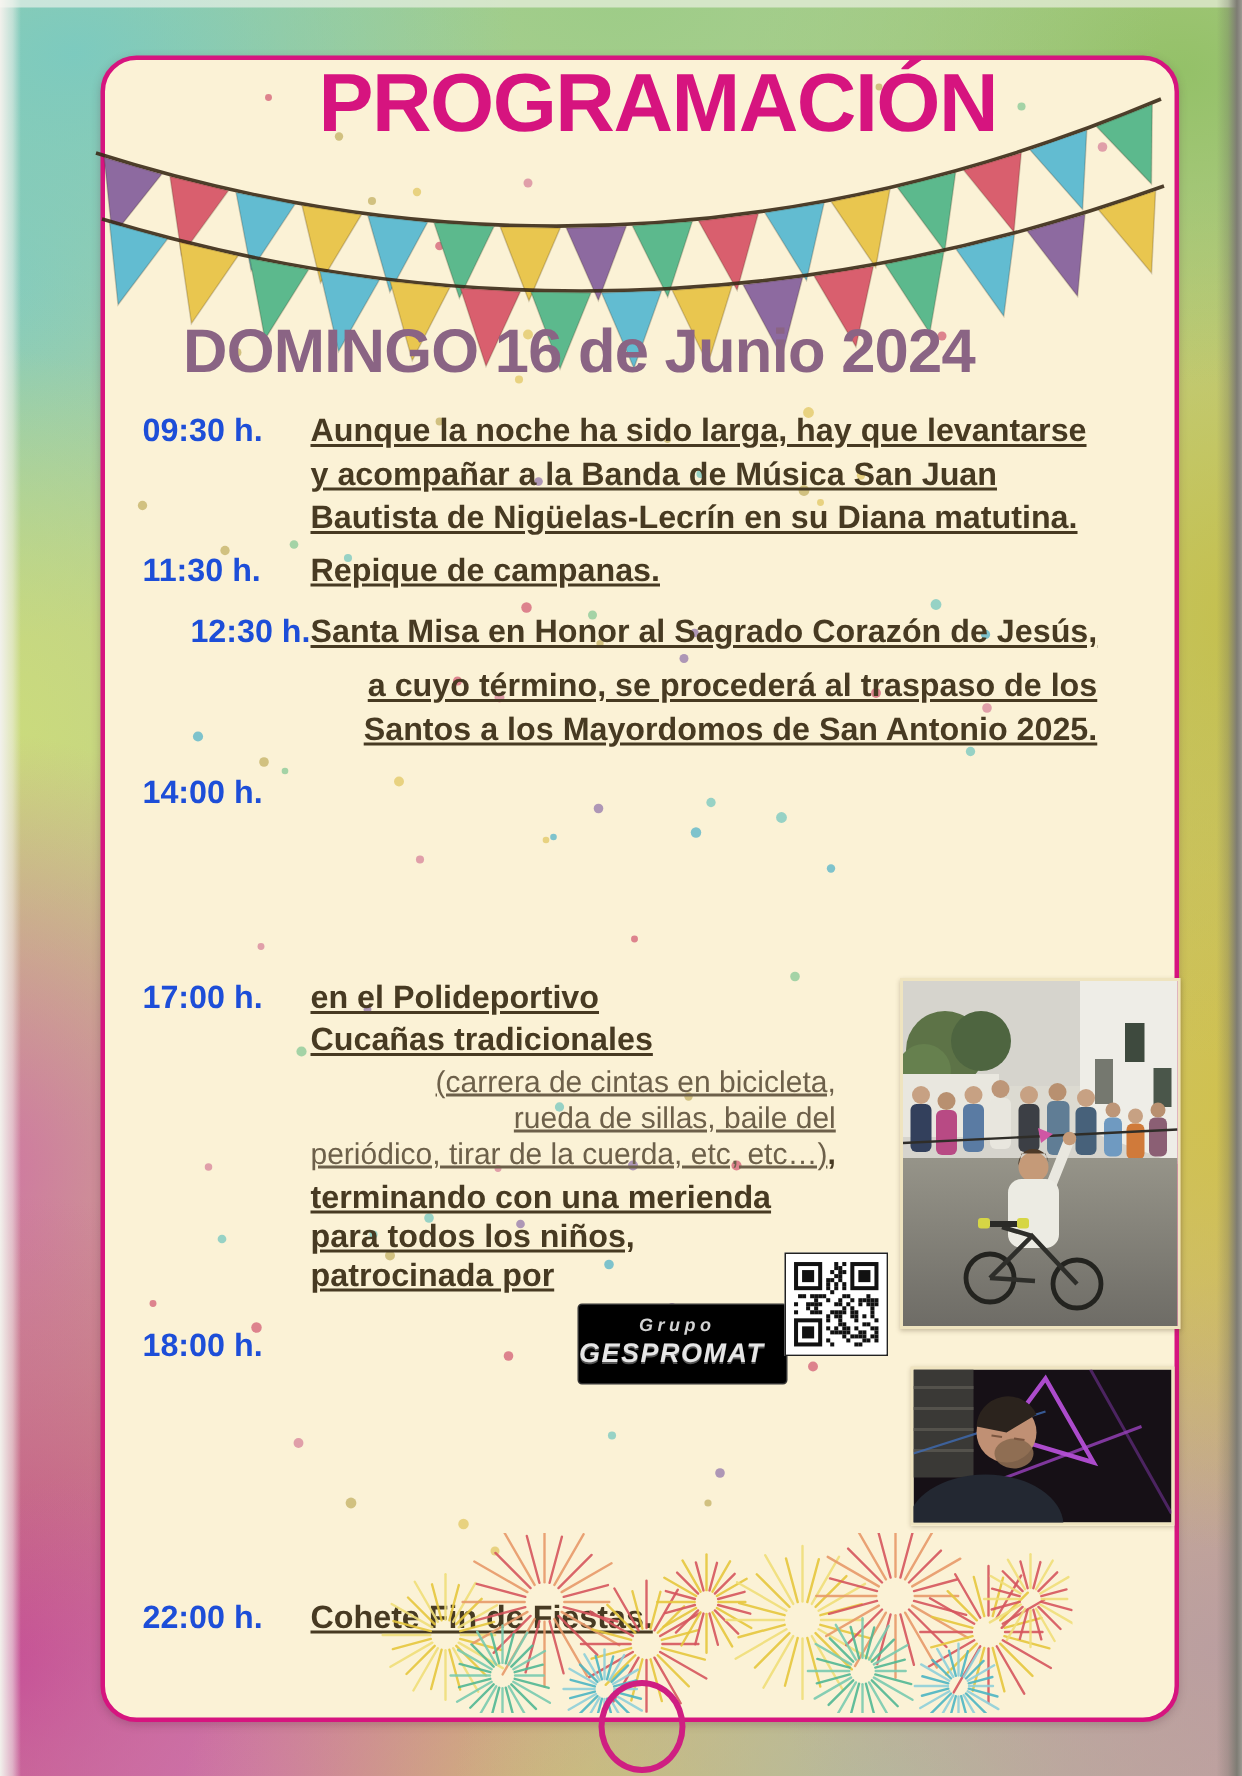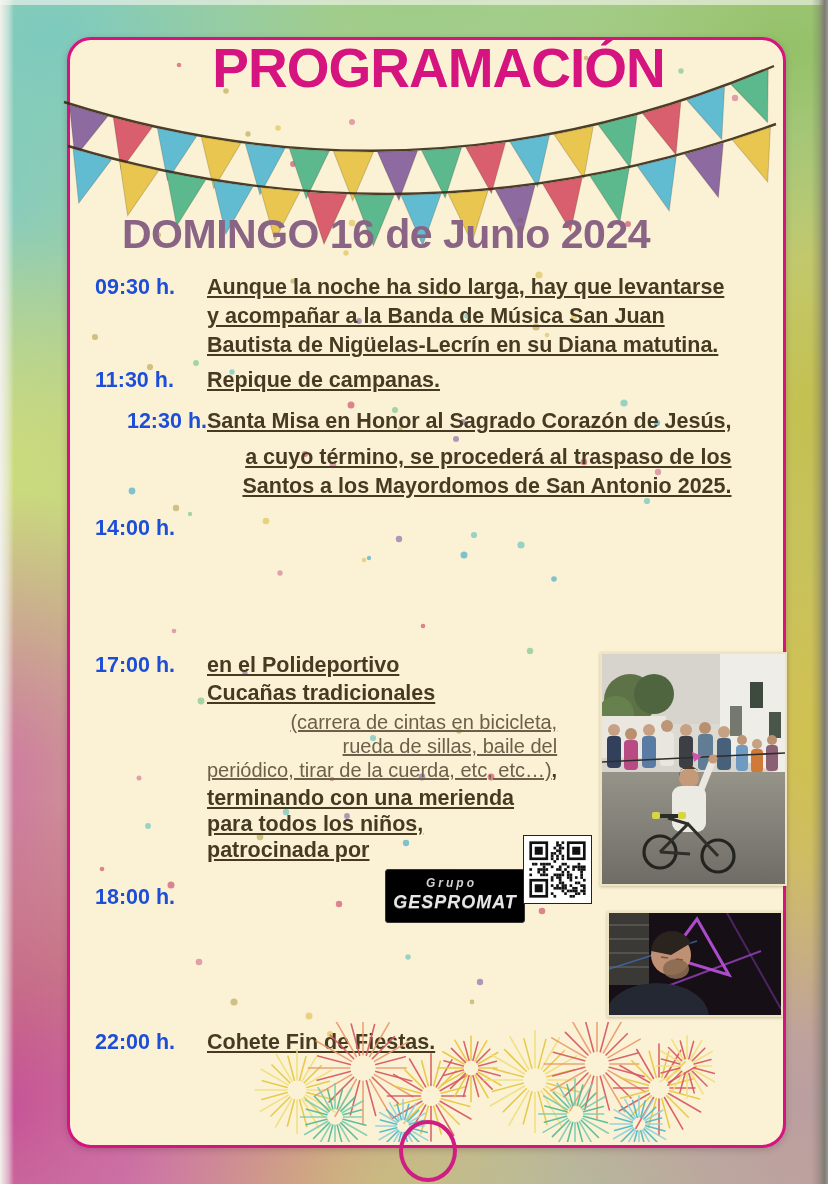--- a/index.html
+++ b/index.html
@@ -34,36 +34,36 @@
     font-size:41px;font-weight:700;color:#8a6484;letter-spacing:-0.5px;}
   svg.layer{position:absolute;pointer-events:none;}
   #confetti{left:0;top:0;}
   #bunting{left:0;top:0;}
   #fireworks{left:235px;top:1022px;}
   .entry{position:absolute;left:95px;display:flex;}
   .time{width:112px;flex:none;font-weight:700;font-size:21.5px;color:#1d4ed8;line-height:29px;}
   .body .ln{font-size:21.5px;font-weight:700;color:#473a22;line-height:29px;white-space:nowrap;text-decoration:underline;}
   .body .ln.light{font-size:20px;font-weight:400;color:#6d604a;line-height:24px;}
   .e1{top:273px;} .e2{top:366px;} .e3{top:407px;text-align:right;} .e4{top:514px;}
-  .e5{top:651px;} .e6{top:883px;} .e7{top:1028px;}
+  .e5{top:651px;} .e6{top:883px;} .e7{top:1064px;}
   .e3 .para2{margin-top:7px;}
   .e4 .ln{line-height:27px;}
   .e5 .intro .ln{line-height:28px;}
   .e5 .lights{margin-top:3px;text-align:right;}
   .e5 .outro{margin-top:3px;}
   .e5 .outro .ln{line-height:26px;}
   .e6 .ln{line-height:28px;}
   .reg{font-weight:400;color:#6d604a;font-size:21px;}
   .photo{position:absolute;border:2px solid #efe4bf;box-shadow:0 1px 3px rgba(90,70,40,.3);}
   .photo1{left:600px;top:652px;width:183px;height:230px;}
   .photo2{left:607px;top:911px;width:172px;height:102px;}
   .logo{position:absolute;left:385px;top:843px;width:138px;height:52px;background:#000000;
     border:1px solid #333;border-radius:3px;color:#e6e6e6;overflow:hidden;margin-top:26px;}
   .logo-top{font-size:12px;font-style:italic;letter-spacing:3px;color:#d2d2d2;margin:6px 0 0 40px;font-weight:700;}
-  .logo-bottom{font-size:18px;font-weight:700;font-style:italic;letter-spacing:1px;text-align:center;margin-top:2px;
+  .logo-bottom{font-size:18px;font-weight:700;font-style:italic;letter-spacing:1px;margin-top:2px;
     text-shadow:0 1px 0 #555;}
   #qr{position:absolute;left:523px;top:835px;width:67px;height:67px;background:#fff;border:1px solid #222;}
   .circle-mark{position:absolute;left:399px;top:1120px;width:50px;height:54px;border:4px solid #cf1e82;
     border-radius:50%;background:transparent;z-index:6;}
 </style>
 </head>
 <body>
 
 <div class="canvas">
   <div class="bg"></div>

